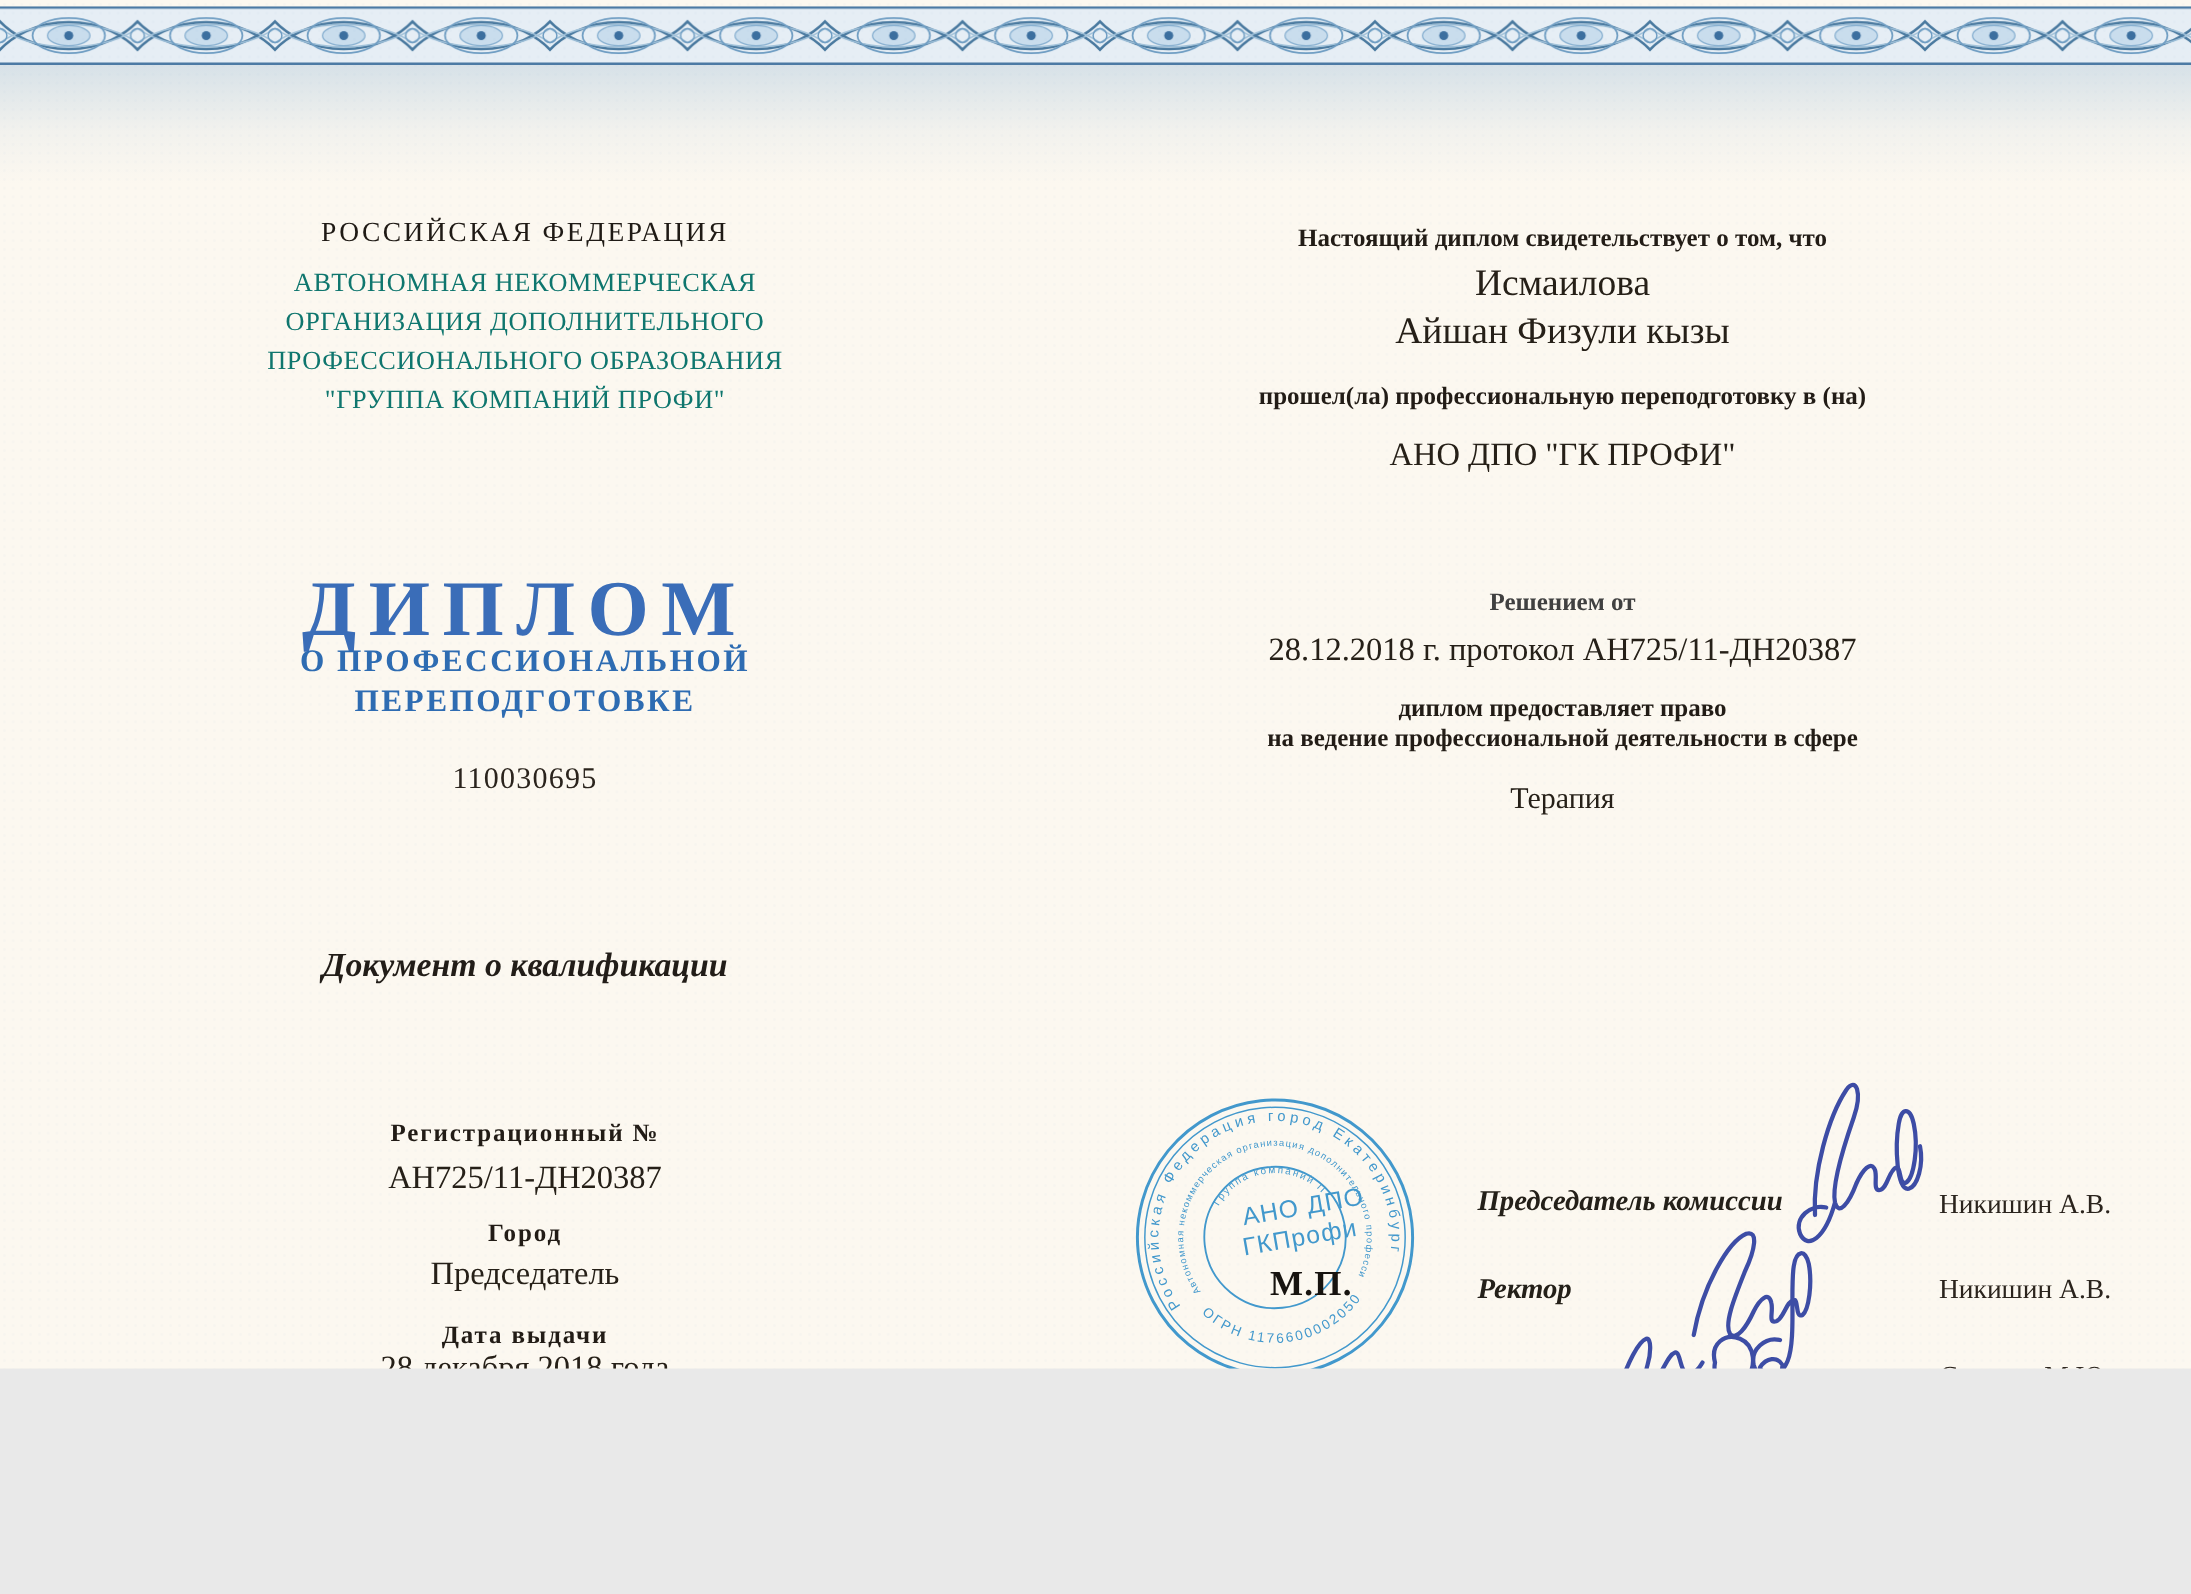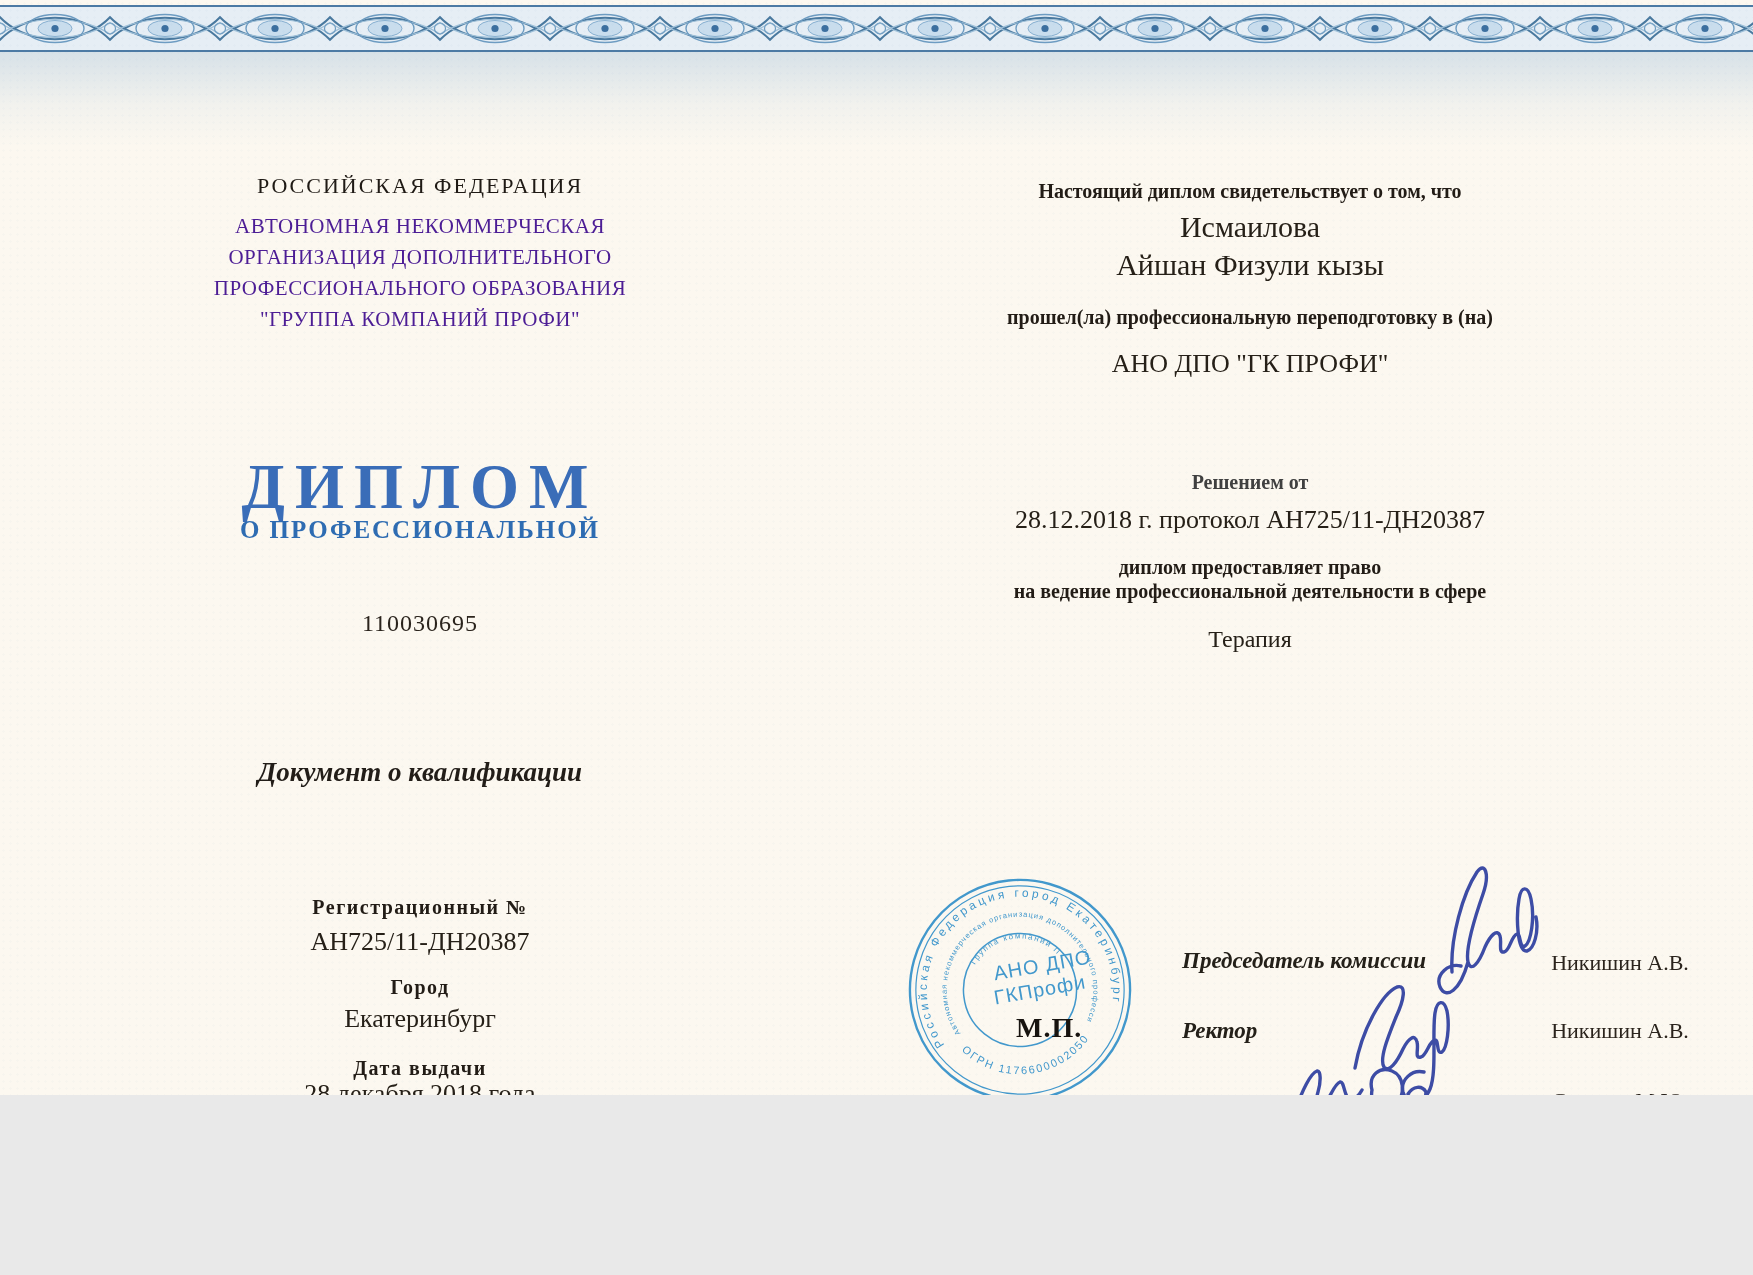--- a/index.html
+++ b/index.html
@@ -22,21 +22,21 @@
     background-image:radial-gradient(rgba(120,158,196,.10) 1px,transparent 1.2px);
     background-size:7px 7px;}
   
   .t{position:absolute;text-align:center;line-height:1.25;}
   .lcol{left:165px;width:510px;}
   .rcol{left:930px;width:640px;}
   .small-head{font-size:20px;font-weight:bold;letter-spacing:1.5px;color:#221c16;}
   
   .country{top:172px;font-size:22px;letter-spacing:2px;color:#1f1a15;}
   .orgline1{top:214px}.orgline2{top:245px}.orgline3{top:276px}.orgline4{top:307px}
-  .orgline1,.orgline2,.orgline3,.orgline4{font-size:21px;letter-spacing:.5px;color:#4c1d95;position:absolute;left:165px;width:510px;text-align:center;}
+  .orgline1,.orgline2,.orgline3,.orgline4{font-size:21px;letter-spacing:.5px;color:#0f766e;position:absolute;left:165px;width:510px;text-align:center;}
   .diploma-title{top:448px;font-size:63px;font-weight:bold;letter-spacing:10px;color:#3a6db8;}
   .subtitle1{top:514px;font-size:25px;font-weight:bold;letter-spacing:2px;color:#2e6cb2;}
   .subtitle2{top:546px;font-size:25px;font-weight:bold;letter-spacing:2px;color:#2e6cb2;}
   .dipnum{top:608px;font-size:24px;letter-spacing:1px;color:#2b241d;}
   .doctype{top:756px;font-size:27px;font-style:italic;font-weight:bold;color:#221d18;}
   .reglabel{top:895px;}
   .regvalue{top:926px;font-size:26px;}
   .citylabel{top:975px;}
   .cityvalue{top:1003px;font-size:26px;}
   .datelabel{top:1056px;}
@@ -93,27 +93,28 @@
   <div class="speckle"></div>
 
   <div class="t lcol country">РОССИЙСКАЯ ФЕДЕРАЦИЯ</div>
   <div class="orgline1">АВТОНОМНАЯ НЕКОММЕРЧЕСКАЯ</div>
   <div class="orgline2">ОРГАНИЗАЦИЯ ДОПОЛНИТЕЛЬНОГО</div>
   <div class="orgline3">ПРОФЕССИОНАЛЬНОГО ОБРАЗОВАНИЯ</div>
   <div class="orgline4">"ГРУППА КОМПАНИЙ ПРОФИ"</div>
 
   <div class="t lcol diploma-title">ДИПЛОМ</div>
   <div class="t lcol subtitle1">О ПРОФЕССИОНАЛЬНОЙ</div>
+  <div class="t lcol subtitle2">ПЕРЕПОДГОТОВКЕ</div>
   <div class="t lcol dipnum">110030695</div>
   <div class="t lcol doctype">Документ о квалификации</div>
 
   <div class="t lcol small-head reglabel">Регистрационный №</div>
   <div class="t lcol regvalue">АН725/11-ДН20387</div>
   <div class="t lcol small-head citylabel">Город</div>
-  <div class="t lcol cityvalue">Екатеринбург</div>
+  <div class="t lcol cityvalue">Председатель</div>
   <div class="t lcol small-head datelabel">Дата выдачи</div>
   <div class="t lcol datevalue">28 декабря 2018 года</div>
 
   <div class="t rcol intro">Настоящий диплом свидетельствует о том, что</div>
   <div class="t rcol surname">Исмаилова</div>
   <div class="t rcol completed">прошел(ла) профессиональную переподготовку в (на)</div>
   <div class="t rcol holdername">Айшан Физули кызы</div>
   <div class="t rcol orgshort">АНО ДПО "ГК ПРОФИ"</div>
   <div class="t rcol declabel">Решением от</div>
   <div class="t rcol decvalue">28.12.2018 г. протокол АН725/11-ДН20387</div>

